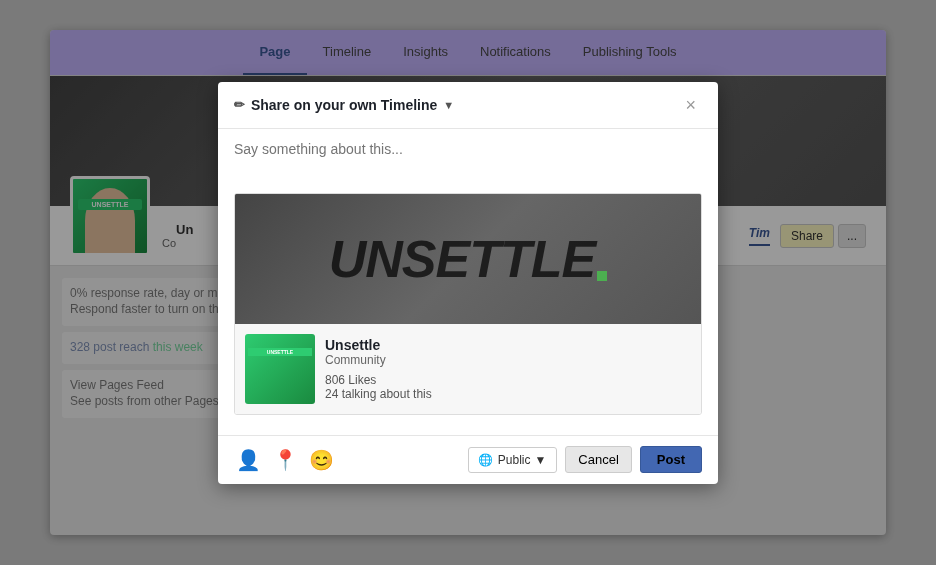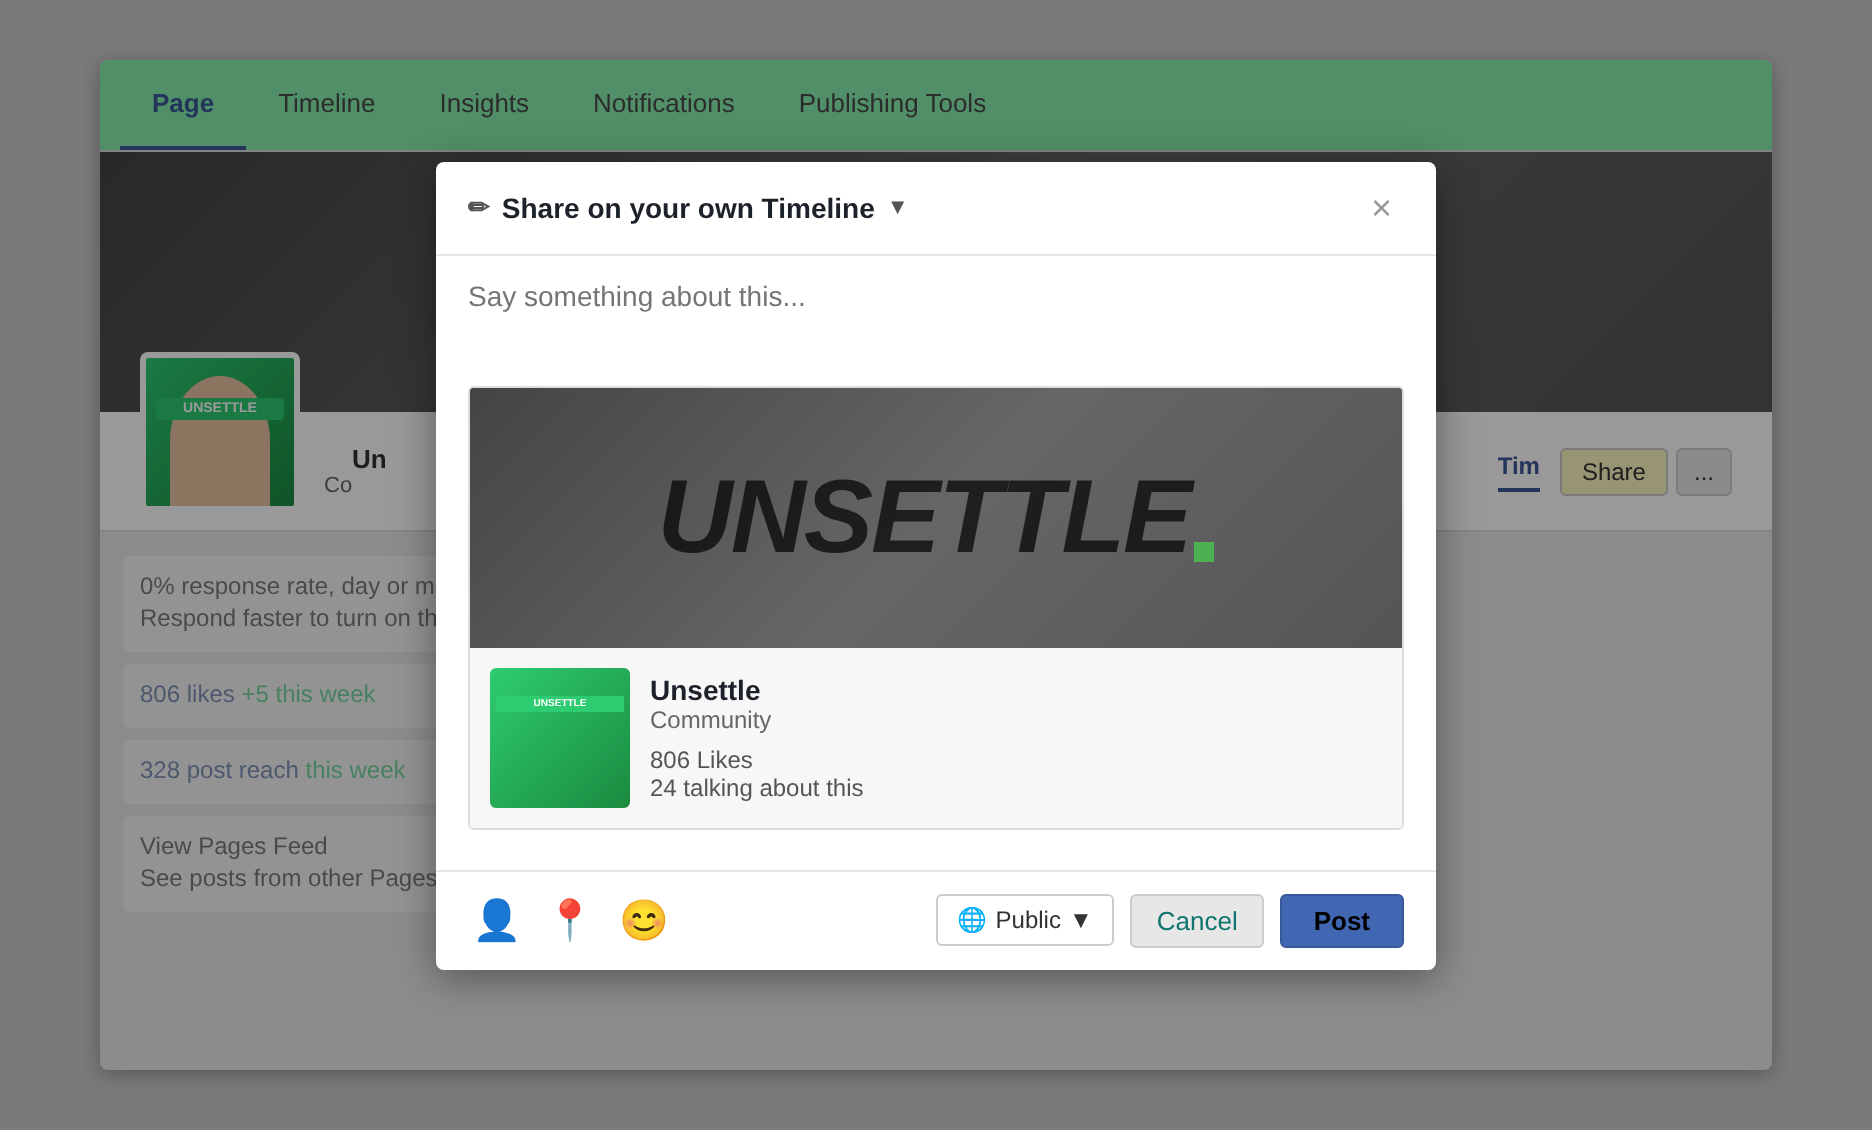--- a/index.html
+++ b/index.html
@@ -20,26 +20,27 @@
       width: 836px;
       height: 505px;
       background: #e9e9e9;
       border-radius: 4px;
       box-shadow: 0 2px 10px rgba(0,0,0,0.3);
       overflow: hidden;
     }
 
     
     .fb-nav {
-      background: #86efac;
+      background: #c4b5fd;
       border-bottom: 1px solid #ddd;
       display: flex;
       align-items: stretch;
       height: 46px;
       padding: 0 10px;
+      justify-content: center;
     }
     .fb-nav-item {
       padding: 0 16px;
       display: flex;
       align-items: center;
       font-size: 13px;
       color: #4a4a4a;
       cursor: pointer;
       border-bottom: 2px solid transparent;
       font-weight: 500;
@@ -158,20 +159,21 @@
       display: flex;
       margin-left: auto;
       align-items: center;
       gap: 20px;
     }
     .fb-nav-tab {
       font-size: 12px;
       color: #666;
       cursor: pointer;
       padding-bottom: 4px;
+      font-style: italic;
     }
     .fb-nav-tab.active {
       color: #3b5998;
       border-bottom: 2px solid #3b5998;
       font-weight: 600;
     }
     .share-btn {
       background: #fef9c3;
       border: 1px solid #ccc;
       border-radius: 3px;
@@ -405,21 +407,21 @@
       display: flex;
       align-items: center;
       gap: 4px;
     }
     .cancel-btn {
       background: #e7e7e7;
       border: 1px solid #ccc;
       border-radius: 3px;
       padding: 5px 12px;
       font-size: 13px;
-      color: #0f766e;
+      color: #000000;
       cursor: pointer;
       font-weight: 500;
     }
     .post-btn {
       background: #4267b2;
       border: 1px solid #365899;
       border-radius: 3px;
       padding: 5px 16px;
       font-size: 13px;
       color: #000000;
@@ -478,26 +480,20 @@
     </div>
     <button class="share-btn">Share</button>
     <button class="dots-btn">...</button>
   </div>
 
   <div class="fb-content">
     <div class="fb-sidebar">
       <div class="fb-sidebar-item">
         <div class="sidebar-stat">0% response rate, day or more to</div>
         <div class="sidebar-stat">Respond faster to turn on the ico</div>
-      </div>
-      <div class="fb-sidebar-item">
-        <div class="sidebar-stat">
-          <span>806 likes</span>
-          <span class="green">+5 this week</span>
-        </div>
       </div>
       <div class="fb-sidebar-item">
         <div class="sidebar-stat">
           <span>328 post reach</span>
           <span class="green">this week</span>
         </div>
       </div>
       <div class="fb-sidebar-item">
         <div class="sidebar-stat">View Pages Feed</div>
         <div class="sidebar-stat">See posts from other Pages</div>

